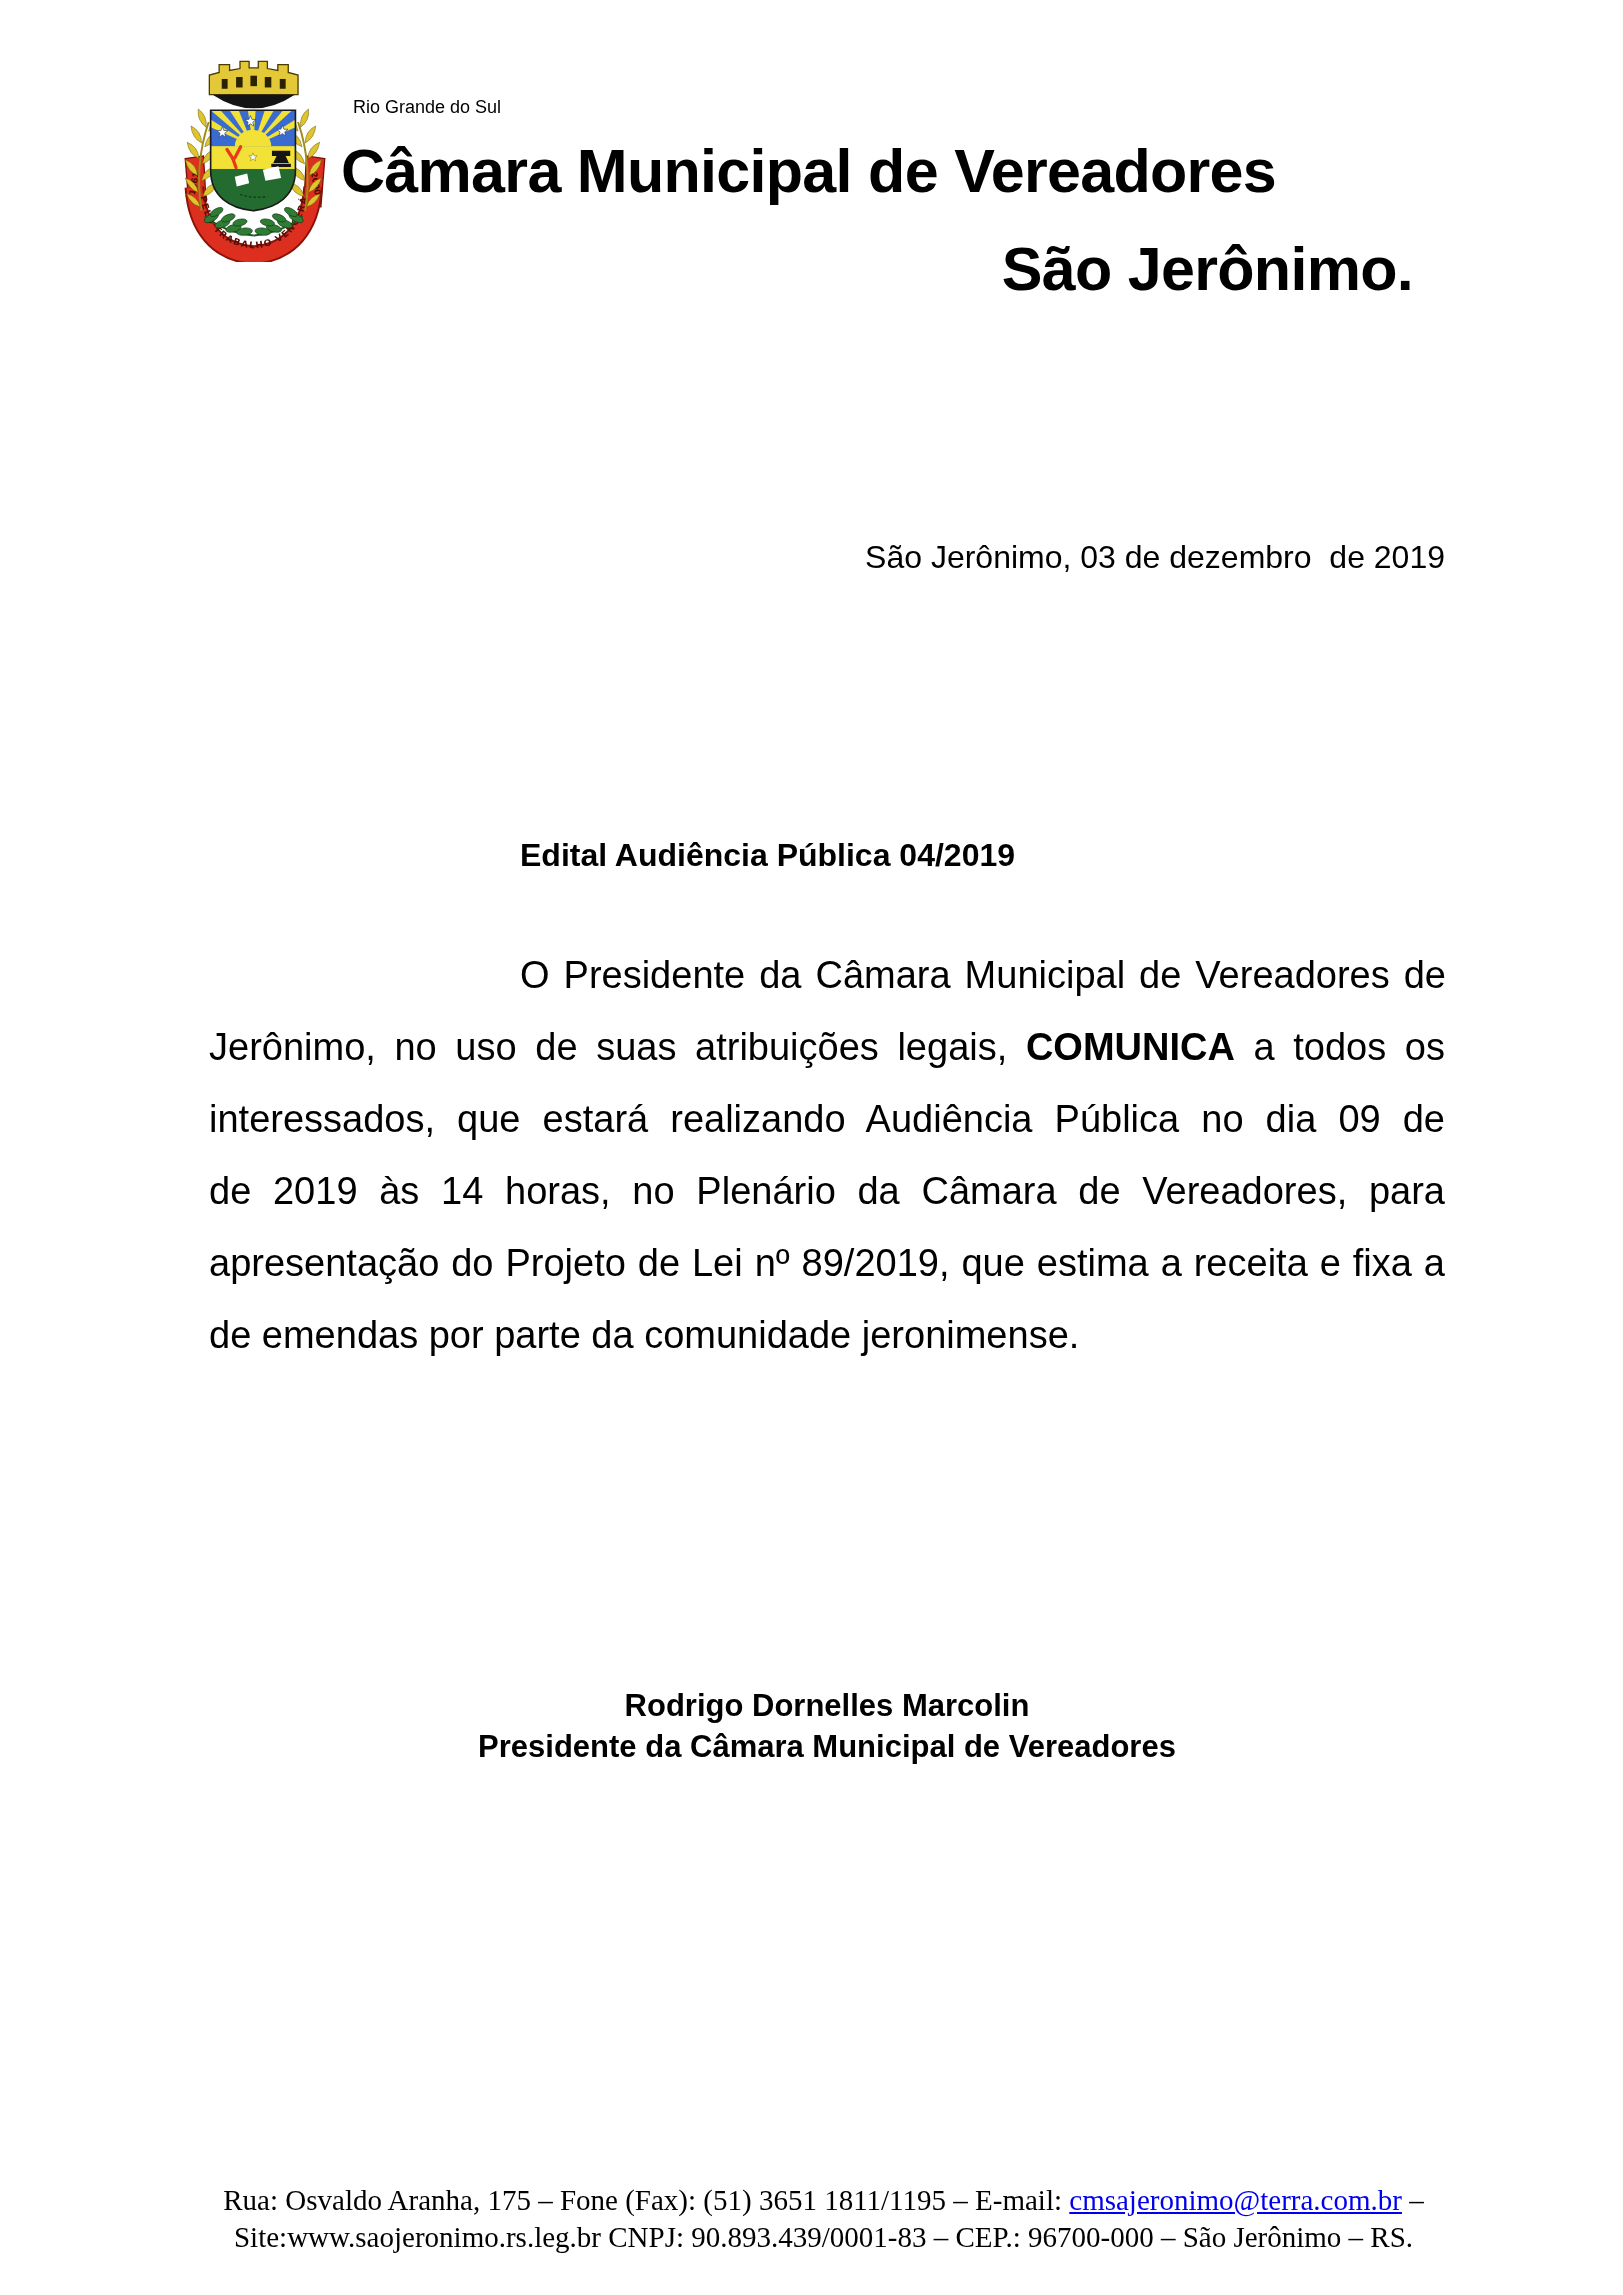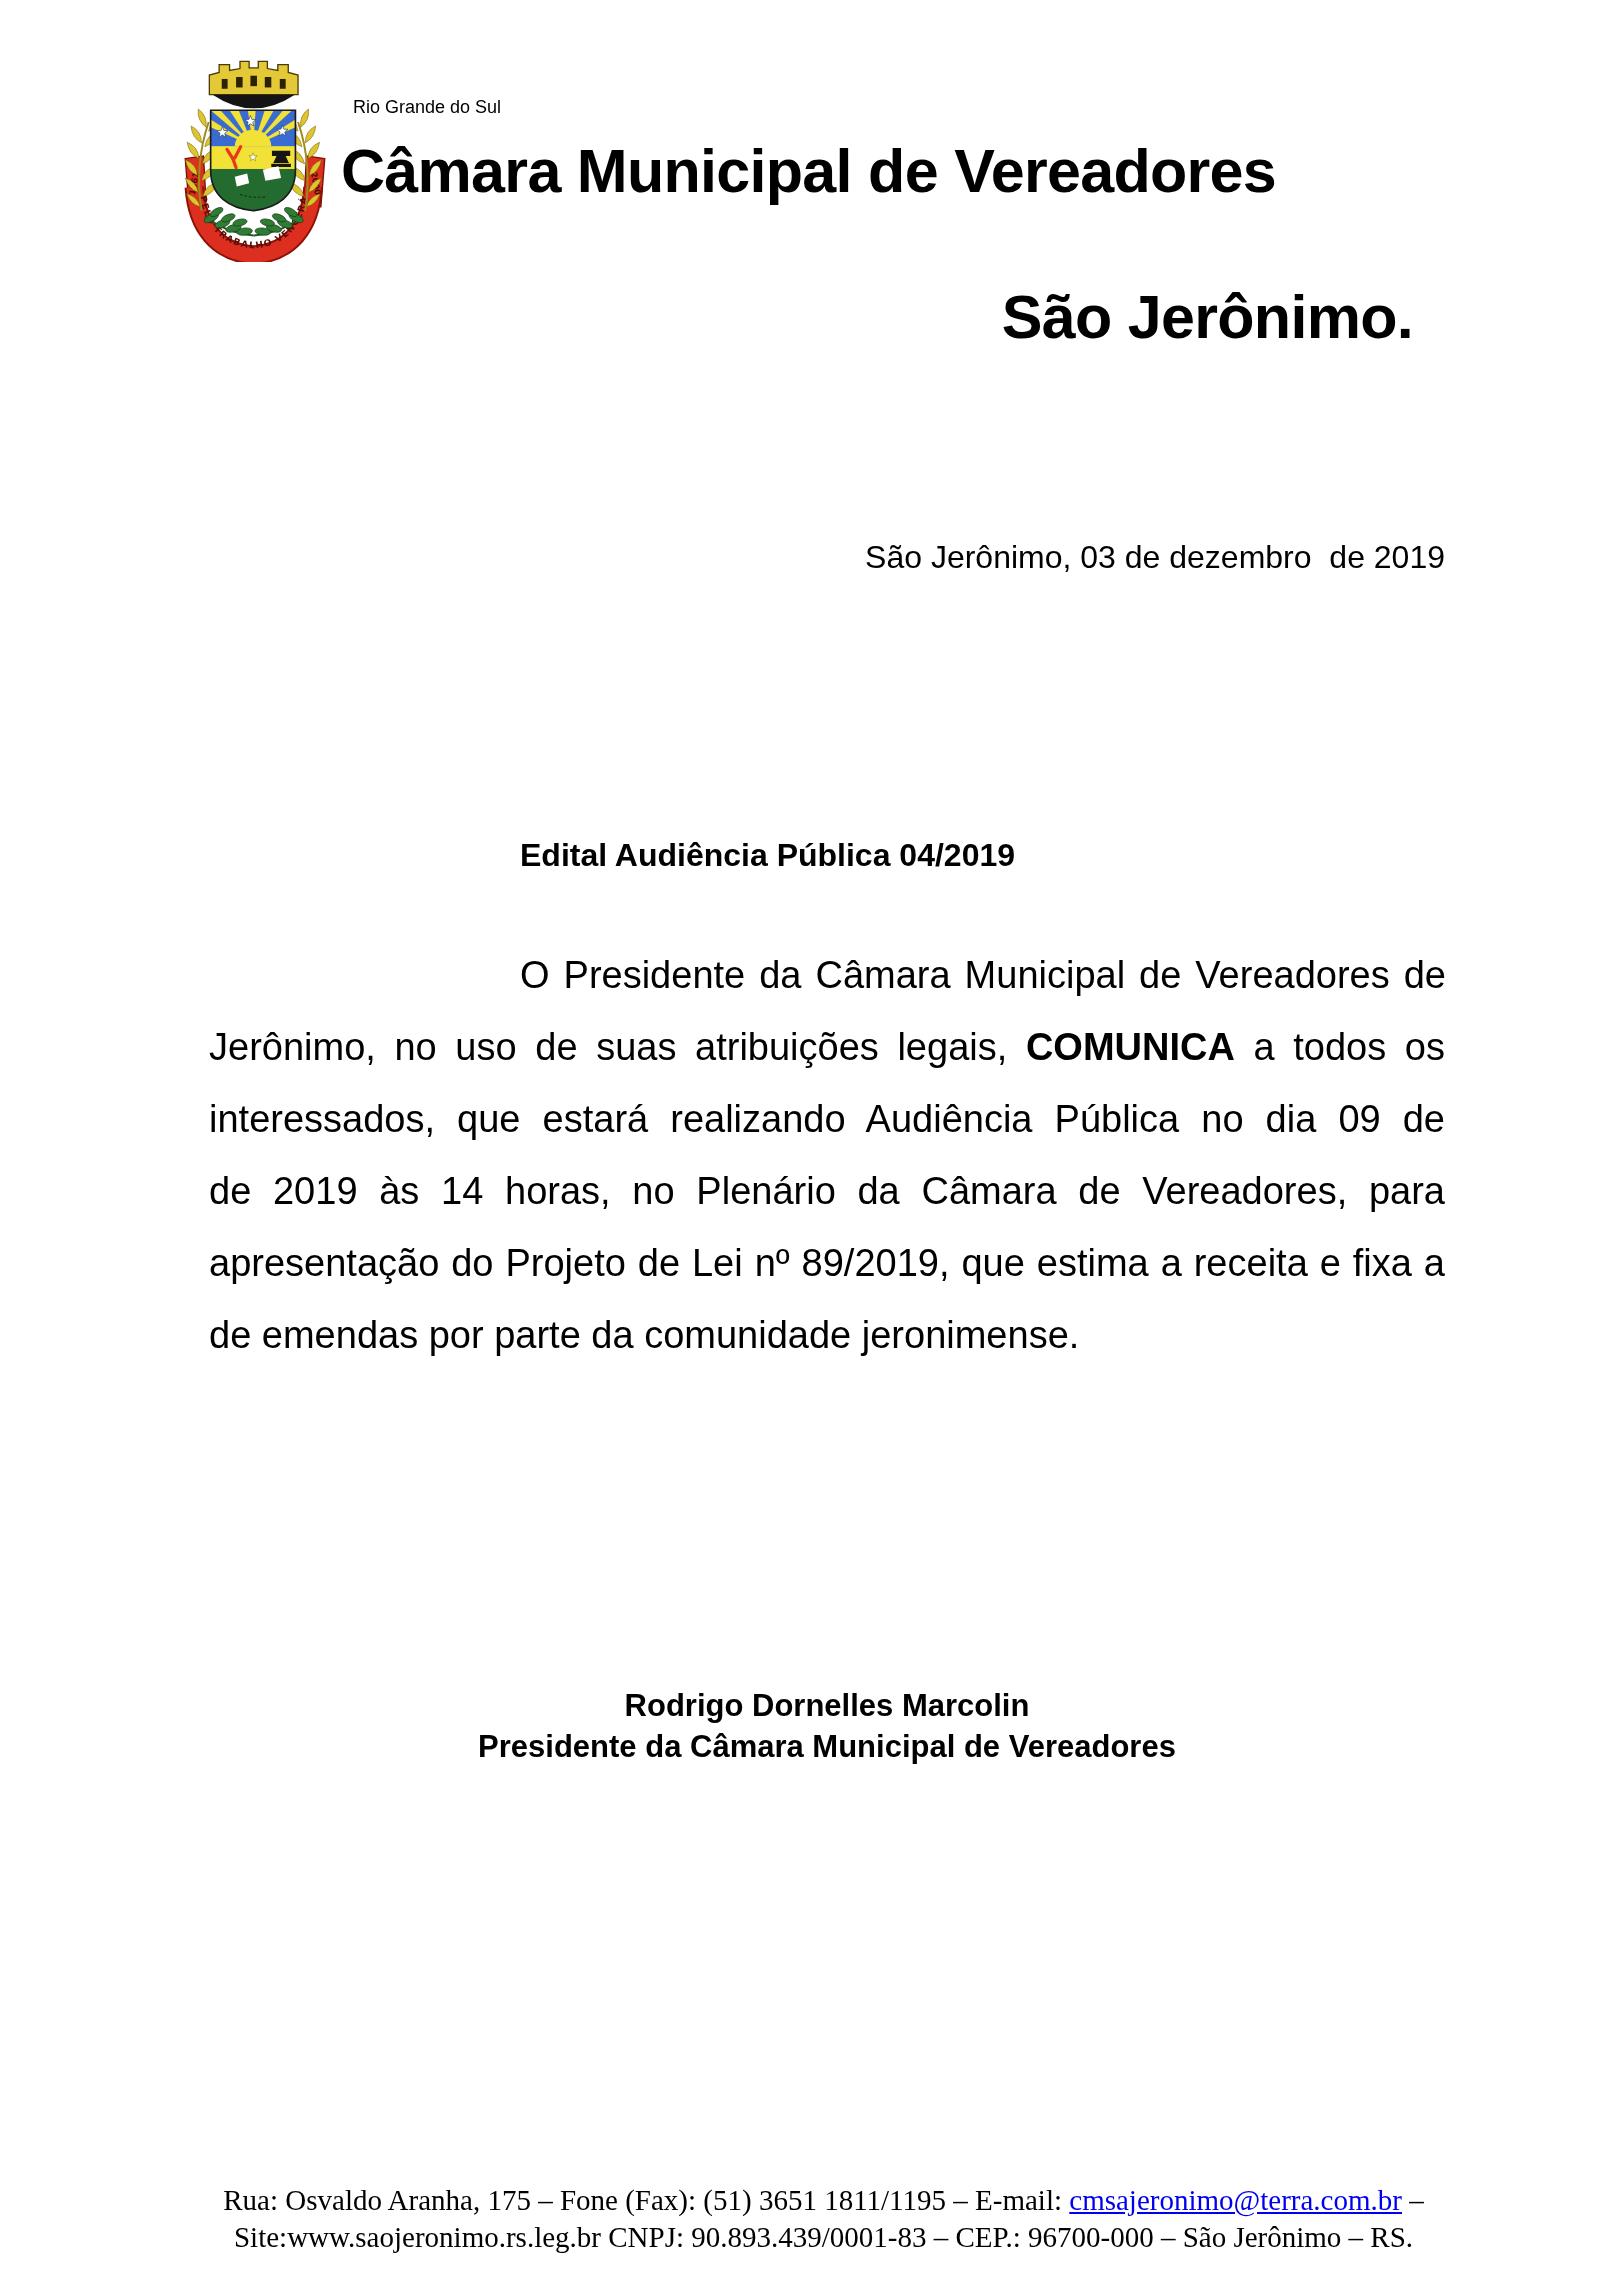--- a/index.html
+++ b/index.html
@@ -9,21 +9,21 @@
   }
   .crest{position:absolute;left:180px;top:59px;}
   .crest text{font-family:"DejaVu Sans",sans-serif;font-weight:700;}
   .region-label{position:absolute;left:353px;top:97px;font-size:18px;white-space:nowrap;text-align:center;}
   .org-name{
     position:absolute;left:341px;top:136px;font-size:61px;font-weight:700;
     letter-spacing:-0.7px;white-space:nowrap;
   }
   .city-name{
     position:absolute;left:341px;top:234px;width:1072px;text-align:right;
-    font-size:61px;font-weight:700;letter-spacing:-0.7px;white-space:pre;margin-top:48px;
+    font-size:61px;font-weight:700;letter-spacing:-0.7px;white-space:pre;
   }
   .date-line{
     position:absolute;left:209px;top:539px;width:1236px;text-align:right;
     font-size:32px;white-space:pre;
   }
   .doc-title{position:absolute;left:520px;top:815px;font-size:32px;font-weight:700;white-space:nowrap;margin-top:22px;}
   .body-text{position:absolute;left:209px;top:939px;width:1236px;font-size:38px;}
   .body-text .jl{
     line-height:72px;height:72px;overflow:hidden;
     text-align:justify;text-align-last:justify;text-justify:inter-word;

